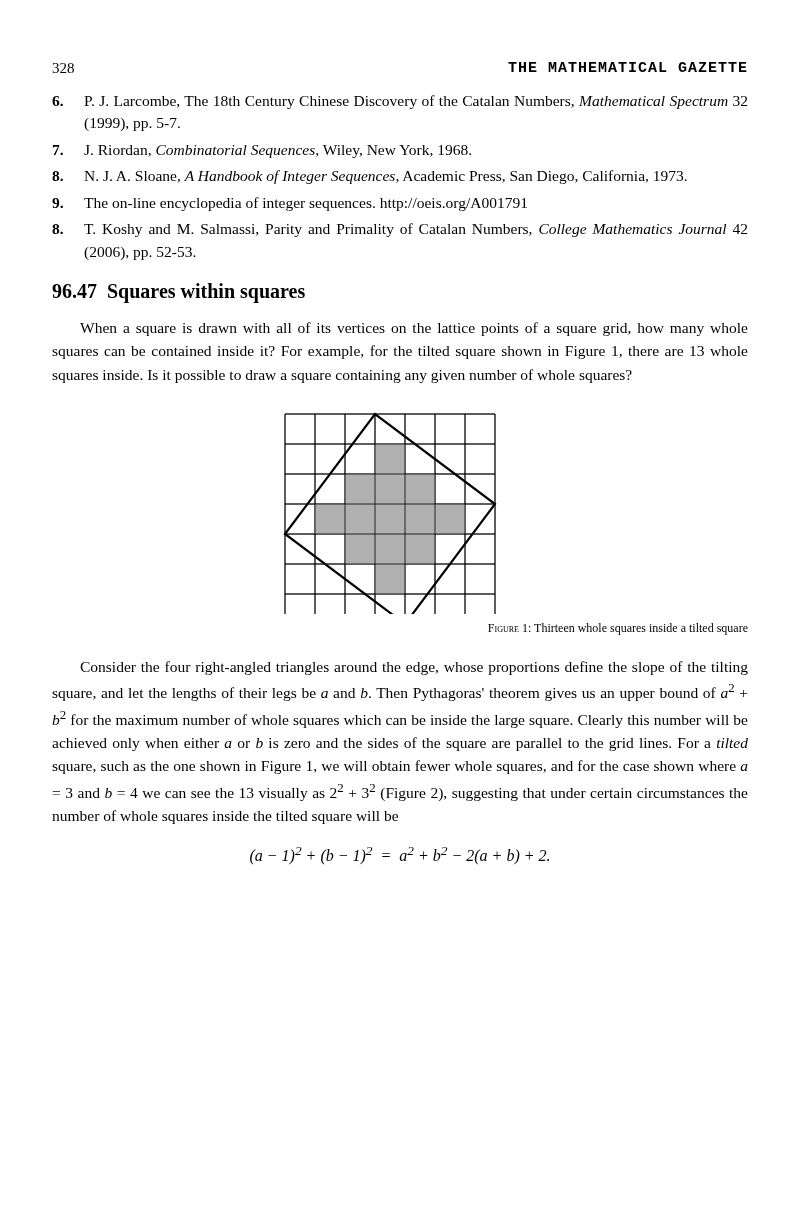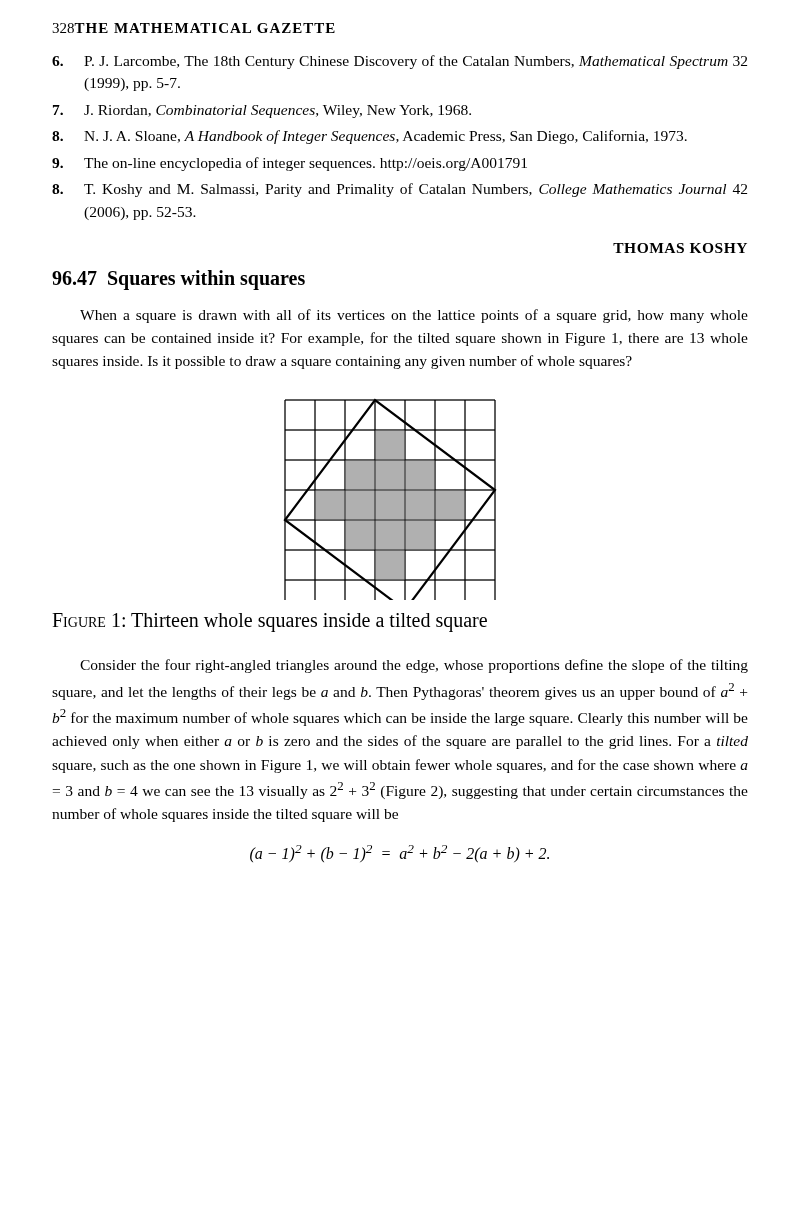--- a/index.html
+++ b/index.html
@@ -8,25 +8,27 @@
       font-family: "Times New Roman", Times, serif;
       font-size: 15.5px;
       color: #000;
       width: 800px;
       min-height: 1224px;
       padding: 18px 52px 30px 52px;
       line-height: 1.45;
     }
     .page-header {
       display: flex;
+      justify-content: space-between;
       margin-bottom: 10px;
       font-size: 15px;
+      margin-top: 40px;
     }
     .page-header .page-number { font-weight: normal; }
-    .page-header .journal-title { font-weight: bold; letter-spacing: 1px; }
+    .page-header .journal-title { font-weight: bold; letter-spacing: 1px; font-family: Liberation Mono, monospace; }
 
     .references { margin-bottom: 14px; }
     .ref-item {
       display: flex;
       gap: 6px;
       margin-bottom: 4px;
       text-align: justify;
     }
     .ref-num { min-width: 26px; font-weight: bold; }
     .ref-text { flex: 1; }
@@ -49,23 +51,23 @@
       text-indent: 28px;
       margin-bottom: 6px;
       line-height: 1.5;
     }
 
     .figure-container {
       text-align: center;
       margin: 18px auto;
     }
     .figure-caption {
-      font-size: 20px;
+      font-size: 12px;
       margin-top: 6px;
-      text-align: left;
+      text-align: right;
     }
     .figure-caption .fig-label { font-variant: small-caps; }
 
     
     .fig-svg { display: block; margin: 0 auto; }
 
     .math-formula {
       text-align: center;
       margin: 14px 0 8px 0;
       font-style: italic;
@@ -97,21 +99,20 @@
     <span class="ref-num">9.</span>
     <span class="ref-text">The on-line encyclopedia of integer sequences. http://oeis.org/A001791</span>
   </div>
   <div class="ref-item">
     <span class="ref-num">8.</span>
     <span class="ref-text">T. Koshy and M. Salmassi, Parity and Primality of Catalan Numbers, <em>College Mathematics Journal</em> <strong>42</strong> (2006), pp. 52-53.</span>
   </div>
 </div>
 
 <div class="author-block">
-  <div class="author-name">THOMAS KOSHY</div>
 </div>
 
 <div class="section-divider">
   <div class="section-title">
     <span>96.47</span>&nbsp;&nbsp;<span>Squares within squares</span>
   </div>
 </div>
 
 <p class="body-text">
   When a square is drawn with all of its vertices on the lattice points of a square grid, how many whole squares can be contained inside it? For example, for the tilted square shown in Figure 1, there are 13 whole squares inside. Is it possible to draw a square containing any given number of whole squares?

